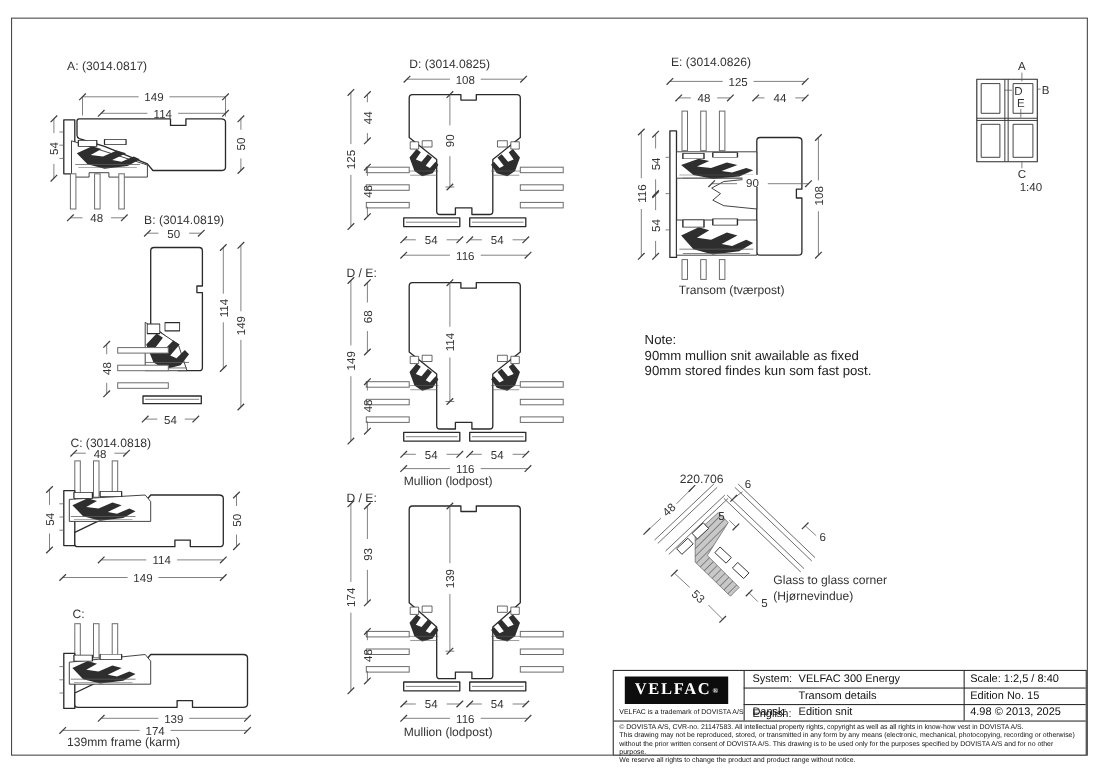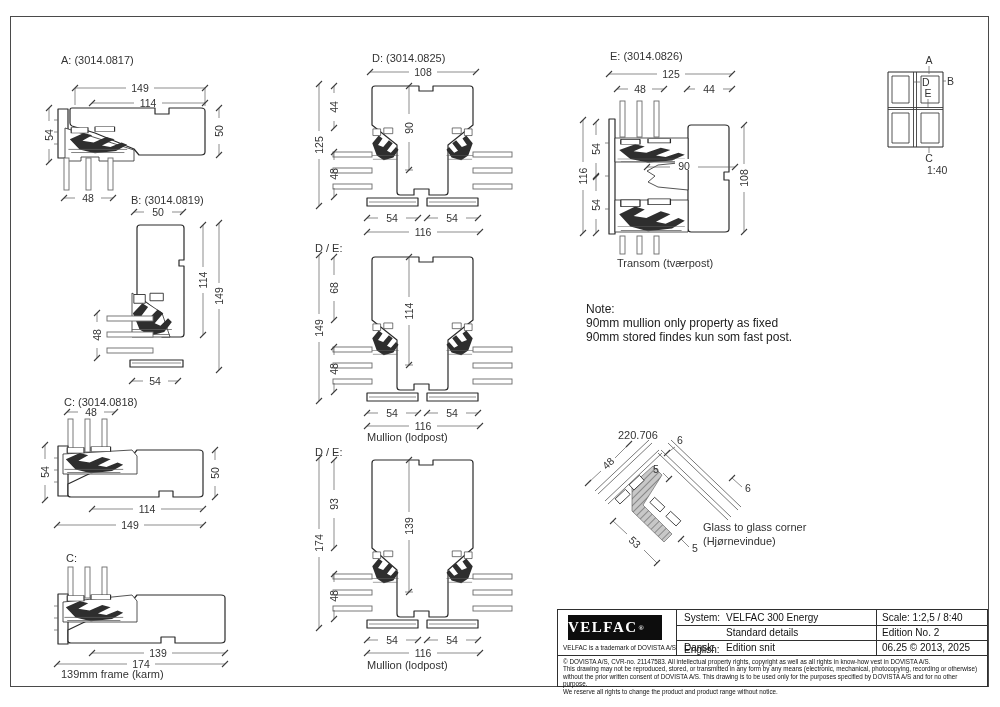--- a/index.html
+++ b/index.html
@@ -17,21 +17,21 @@
   .tk {stroke:#3d3d3d;stroke-width:1.1;}
   .dt {font-size:10.5px;fill:#333;}
   .lb {font-size:11px;fill:#333;}
   .note{position:absolute;left:586px;top:302px;font-size:12px;line-height:14px;color:#222;}
   .tb{position:absolute;left:557px;top:609px;width:431px;height:78px;
       border:1.2px solid #2f2f2f;box-sizing:border-box;background:#fff;}
   .tb .vline{position:absolute;background:#2f2f2f;width:1px;}
   .tb .hline{position:absolute;background:#2f2f2f;height:1px;}
   .tb-row{position:absolute;font-size:10px;color:#111;}
   .logo-box{position:absolute;left:10px;top:5px;width:94px;height:25px;background:#0d0d0d;
-            color:#fff;display:flex;align-items:center;
+            color:#fff;display:flex;align-items:center;justify-content:center;
             font-family:"Liberation Serif",serif;font-weight:bold;font-size:15px;letter-spacing:1.5px;}
   .logo-box sup{font-size:7px;letter-spacing:0;margin-left:1px;}
   .trademark{position:absolute;left:5px;top:34px;font-size:6.3px;color:#111;}
   .tb-legal{position:absolute;left:0;top:45px;right:0;bottom:0;border-top:1px solid #2f2f2f;
             padding:2px 5px;font-size:6.3px;line-height:7.4px;color:#111;}
 </style>
 </head>
 <body>
 
 <div class="sheet"></div>
@@ -420,21 +420,21 @@
   <line class="dl" x1="20" y1="72" x2="20" y2="114"></line>
     <line class="dl" x1="20" y1="142" x2="20" y2="185"></line>
   <use href="#tk" x="20" y="72"></use>
     <use href="#tk" x="20" y="185"></use>
   <text class="dt" transform="rotate(-90 20 128)" x="20" y="132" text-anchor="middle">116</text>
   <text class="lb" x="54" y="219">Transom (tværpost)</text>
 </svg>
 
 <div class="note">
   <div>Note:</div>
-  <div>90mm mullion only property as fixed</div>
+  <div>90mm mullion snit awailable as fixed</div>
   <div>90mm stored findes kun som fast post.</div>
 </div>
 
 <svg style="left:585px;top:425px" width="215" height="150" viewBox="0 0 215 150">
   <text class="lb" x="33" y="14">220.706</text>
   <line class="gl" x1="10" y1="66" x2="64" y2="15"></line>
     <line class="gl" x1="13" y1="69" x2="67" y2="18"></line>
   <line class="gl" x1="20" y1="76" x2="74" y2="25"></line>
     <line class="gl" x1="23" y1="79" x2="77" y2="28"></line>
   <line class="gl" x1="86" y1="15" x2="156" y2="82"></line>
@@ -502,27 +502,27 @@
   <div class="hline" style="left:118px;top:30px;width:311px"></div>
   <div class="logo-box">
     <span>VELFAC</span>
       <sup>®</sup>
   </div>
   <div class="trademark">VELFAC is a trademark of DOVISTA A/S</div>
 
   <div class="tb-row" style="left:126px;top:2px">System:</div>
   <div class="tb-row" style="left:168px;top:2px">VELFAC 300 Energy</div>
   <div class="tb-row" style="left:126px;top:34px">English:</div>
-  <div class="tb-row" style="left:168px;top:17px">Standard details</div>
+  <div class="tb-row" style="left:168px;top:17px">Transom details</div>
   <div class="tb-row" style="left:126px;top:32px">Dansk:</div>
   <div class="tb-row" style="left:168px;top:32px">Edition snit</div>
 
   <div class="tb-row" style="left:324px;top:2px">Scale: 1:2,5  / 8:40</div>
-  <div class="tb-row" style="left:324px;top:17px">Edition No. 2</div>
-  <div class="tb-row" style="left:324px;top:32px">06.25 © 2013, 2025</div>
+  <div class="tb-row" style="left:324px;top:17px">Edition No. 15</div>
+  <div class="tb-row" style="left:324px;top:32px">4.98 © 2013, 2025</div>
 
   <div class="tb-legal">
     <div>© DOVISTA A/S, CVR-no. 21147583. All intellectual property rights, copyright as well as all rights in know-how vest in DOVISTA A/S.</div>
     <div>This drawing may not be reproduced, stored, or transmitted in any form by any means (electronic, mechanical, photocopying, recording or otherwise)</div>
     <div>without the prior written consent of DOVISTA A/S. This drawing is to be used only for the purposes specified by DOVISTA A/S and for no other purpose.</div>
     <div>We reserve all rights to change the product and product range without notice.</div>
   </div>
 </div>
 
 </body></html>

